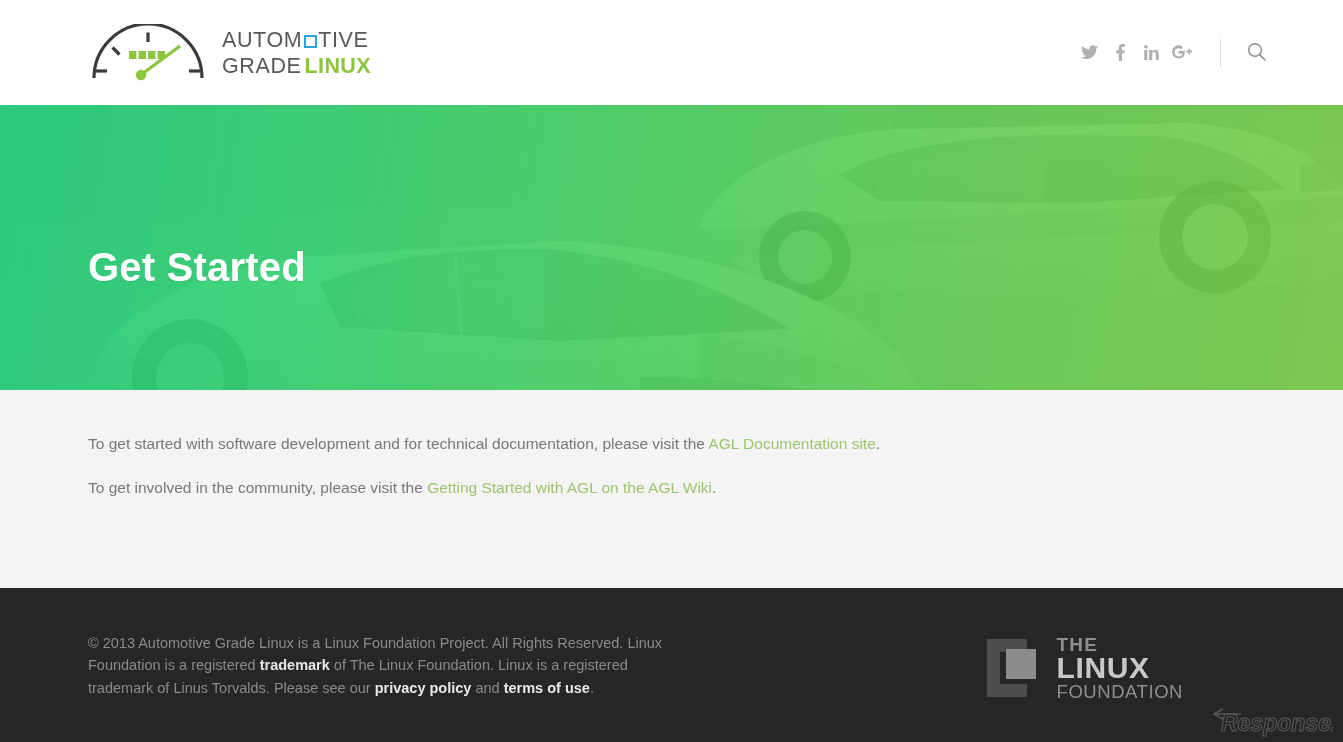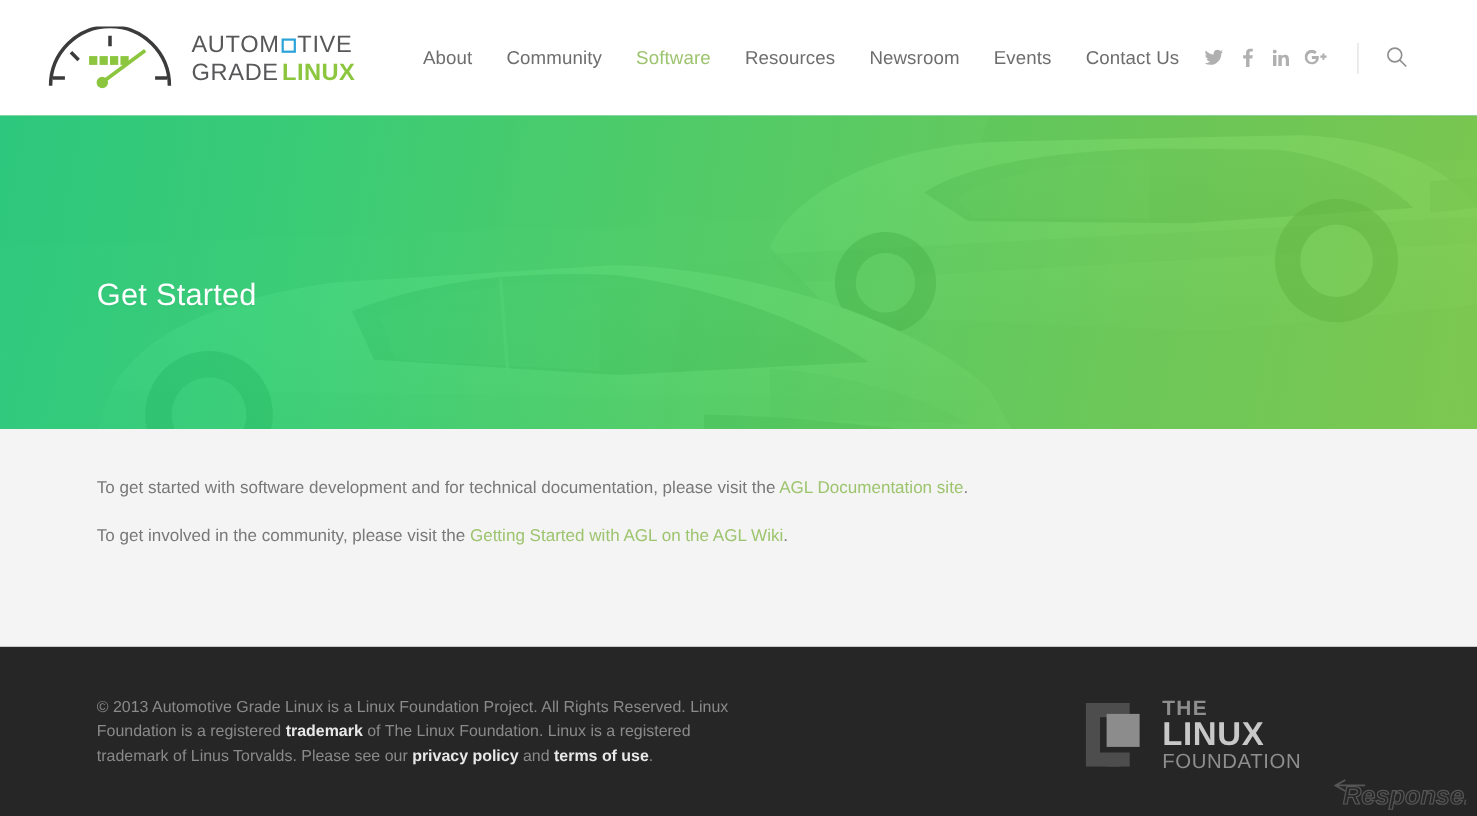--- a/index.html
+++ b/index.html
@@ -17,21 +17,21 @@
     color: #6e6e6e;
     -webkit-font-smoothing: antialiased;
   }
 
   
   .site-header {
     height: 105px;
     background: #ffffff;
     display: flex;
     align-items: center;
-    padding: 0 0 0 40px;
+    padding: 0 0 0 88px;
     position: relative;
   }
 
   .brand {
     display: flex;
     align-items: center;
     gap: 14px;
     text-decoration: none;
     flex: 0 0 auto;
   }
@@ -170,22 +170,22 @@
   .hero-inner {
     position: absolute;
     left: 88px;
     top: 0;
     height: 100%;
     display: flex;
     align-items: center;
   }
 
   .hero-title {
-    font-size: 28px;
-    font-weight: 400;
+    font-size: 40px;
+    font-weight: 700;
     color: #ffffff;
     letter-spacing: 0.2px;
     position: relative;
     top: 20px;
     text-shadow: 0 1px 2px rgba(0,0,0,0.06);
   }
 
   
   .content {
     background: #f4f4f4;
@@ -306,29 +306,20 @@
         <span class="o-square"></span>
         <span>TIVE</span>
       </span>
       <span class="brand-line brand-line-2">
         <span>GRADE</span>
         <span class="brand-linux">LINUX</span>
       </span>
     </span>
   </a>
 
-  <nav class="main-nav">
-    <a class="nav-link" href="#">About</a>
-    <a class="nav-link" href="#">Community</a>
-    <a class="nav-link is-active" href="#">Software</a>
-    <a class="nav-link" href="#">Resources</a>
-    <a class="nav-link" href="#">Newsroom</a>
-    <a class="nav-link" href="#">Events</a>
-    <a class="nav-link" href="#">Contact Us</a>
-  </nav>
 
   <div class="header-right">
     <div class="social-list">
       <a class="social-link" href="#">
         <svg width="17" height="15" viewBox="0 0 17 15" fill="currentColor" aria-hidden="true">
           <path d="M17 1.8c-.63.28-1.3.47-2 .55.72-.43 1.27-1.11 1.53-1.92-.67.4-1.42.69-2.21.85A3.48 3.48 0 0 0 11.77.2c-1.92 0-3.48 1.56-3.48 3.48 0 .27.03.54.09.79C5.49 4.33 2.92 2.94 1.2.82a3.5 3.5 0 0 0-.47 1.75c0 1.21.61 2.27 1.55 2.9-.57-.02-1.11-.18-1.58-.44v.05c0 1.68 1.2 3.09 2.79 3.41-.29.08-.6.12-.92.12-.22 0-.44-.02-.66-.06a3.49 3.49 0 0 0 3.25 2.42A6.99 6.99 0 0 1 0 12.4a9.86 9.86 0 0 0 5.35 1.57c6.41 0 9.92-5.31 9.92-9.92 0-.15 0-.3-.01-.45.68-.49 1.27-1.11 1.74-1.8z"></path>
         </svg>
       </a>
       <a class="social-link" href="#">
         <svg width="9" height="17" viewBox="0 0 9 17" fill="currentColor" aria-hidden="true">

